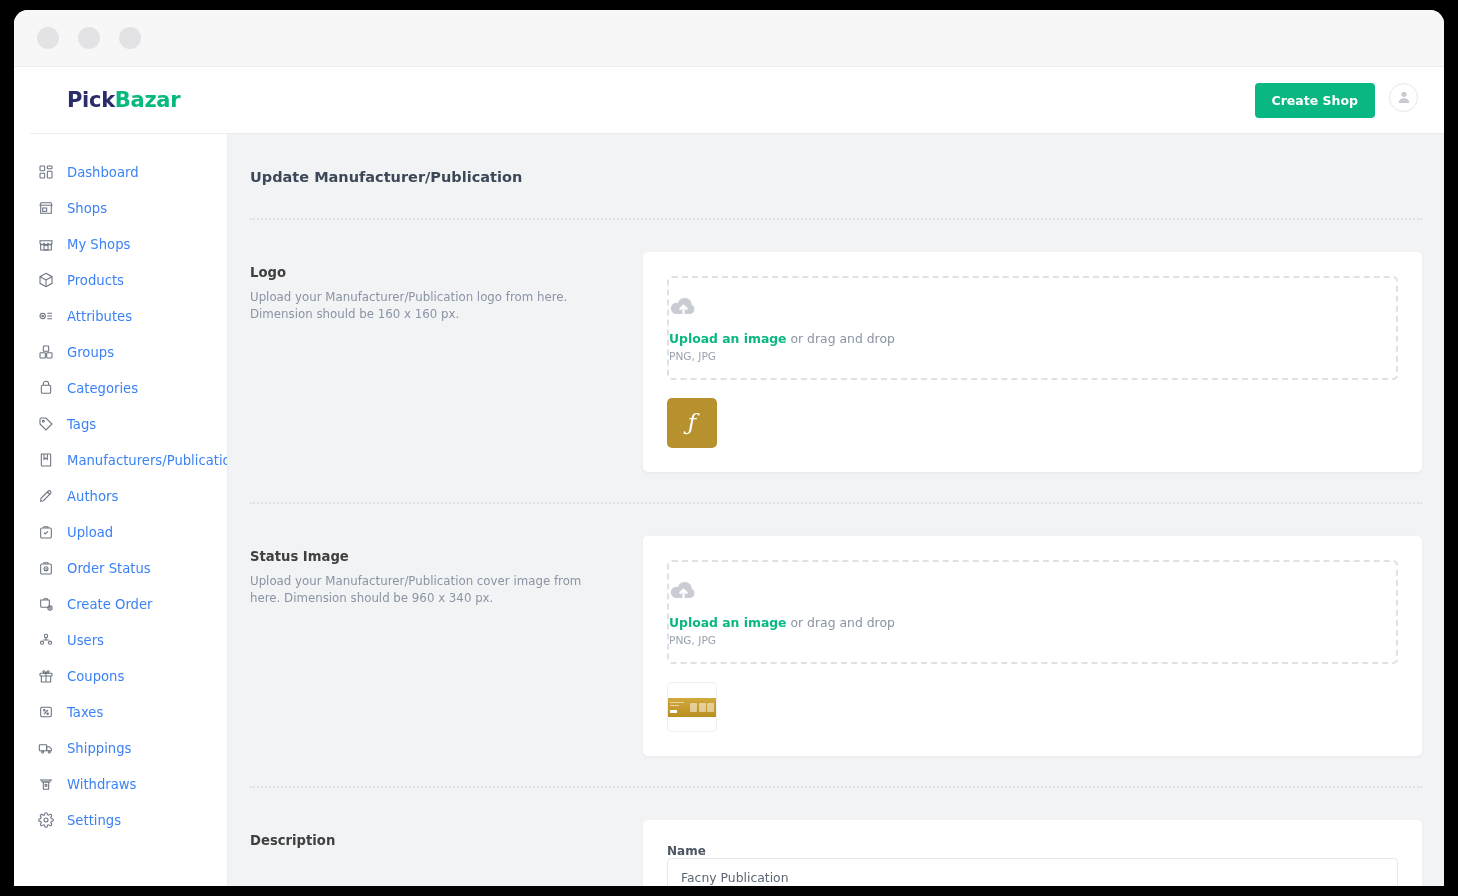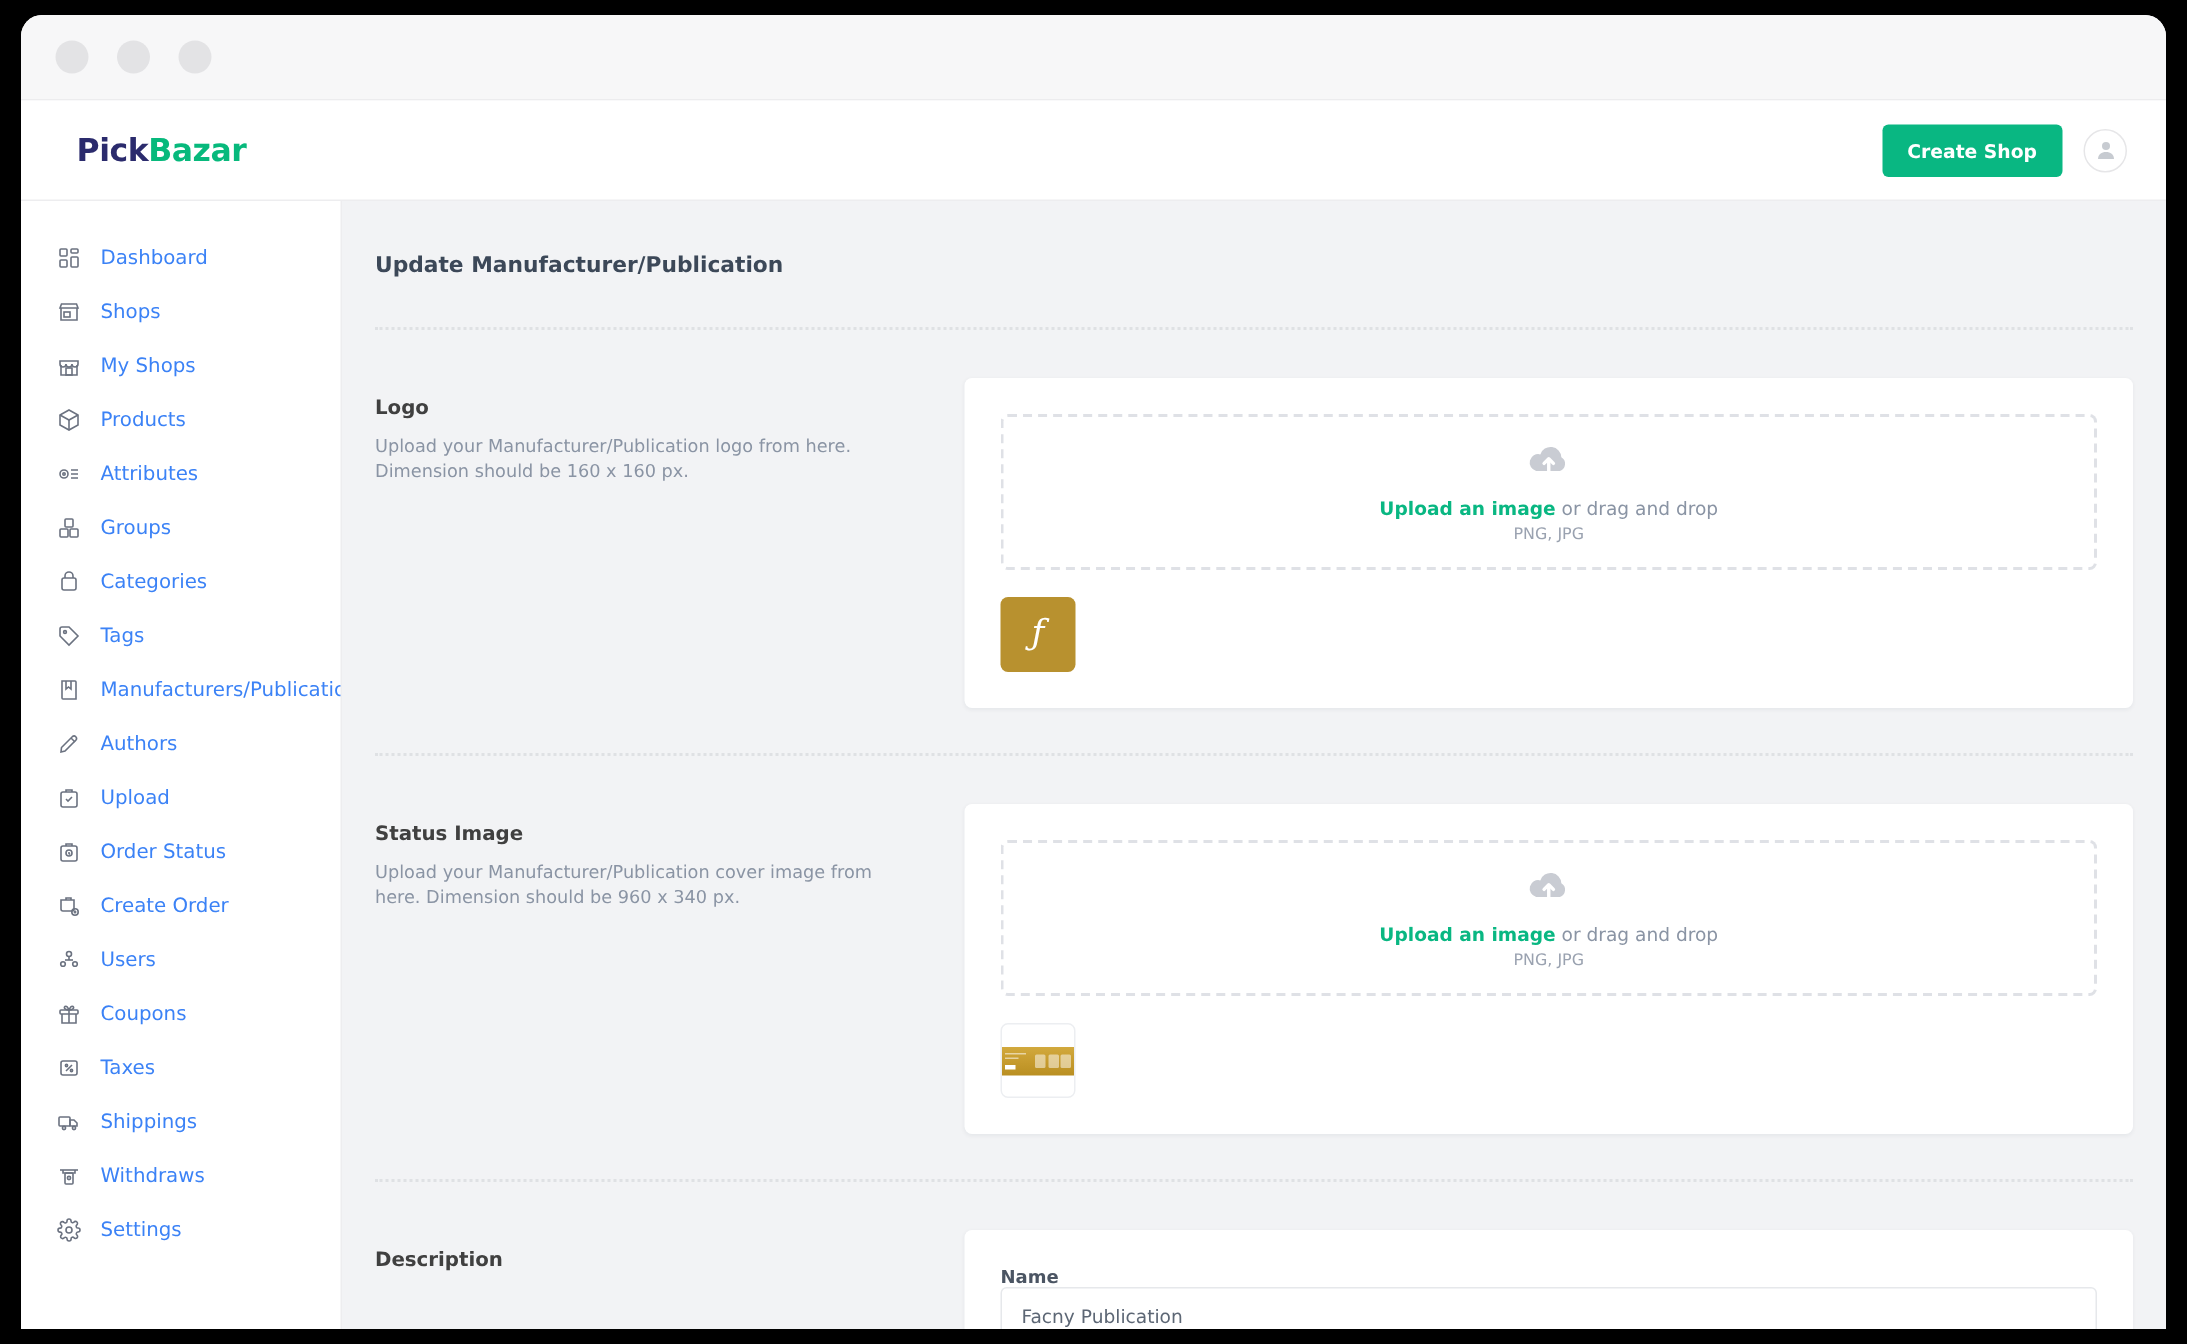--- a/index.html
+++ b/index.html
@@ -42,31 +42,32 @@
 
   
   .appheader {
     height: 67px;
     background: #ffffff;
     border-bottom: 1px solid #ededef;
     display: flex;
     align-items: center;
     justify-content: space-between;
     padding: 0 26px 0 37px;
+    margin-left: 16px;
   }
   .logo {
     font-size: 21px;
     font-weight: bold;
     letter-spacing: -0.3px;
     white-space: nowrap;
   }
   .logo .p1 { color: #2b2b6d; }
   .logo .p2 { color: #07b97c; }
 
-  .header-right { display: flex; align-items: center; gap: 14px; }
+  .header-right { display: flex; gap: 14px; }
 
   .create-shop {
     background: #09b782;
     color: #ffffff;
     font-size: 12.5px;
     font-weight: bold;
     border: none;
     border-radius: 4px;
     padding: 10px 17px;
     cursor: pointer;
@@ -169,21 +170,21 @@
     box-shadow: 0 1px 3px rgba(20,30,60,0.055);
     padding: 24px;
   }
 
   .dropzone {
     border: 2px dashed #dfe1e6;
     border-radius: 5px;
     height: 104px;
     display: flex;
     flex-direction: column;
-    align-items: center;
+    align-items: flex-start;
     justify-content: center;
     cursor: pointer;
     background: #ffffff;
   }
   .dz-icon { margin-bottom: 8px; color: #c9ccd3; }
   .dz-text { font-size: 12.4px; color: #8a94a4; }
   .dz-text .link { color: #09b782; font-weight: bold; }
   .dz-sub { font-size: 10.6px; color: #9aa2b0; margin-top: 4px; }
 
   .thumbs { margin-top: 18px; display: flex; gap: 12px; }

